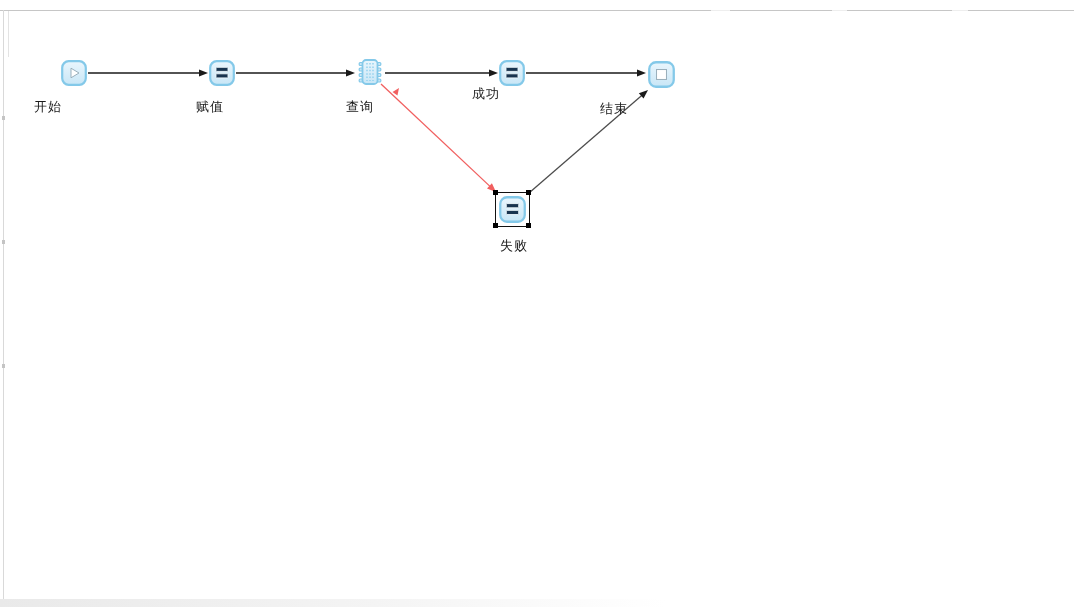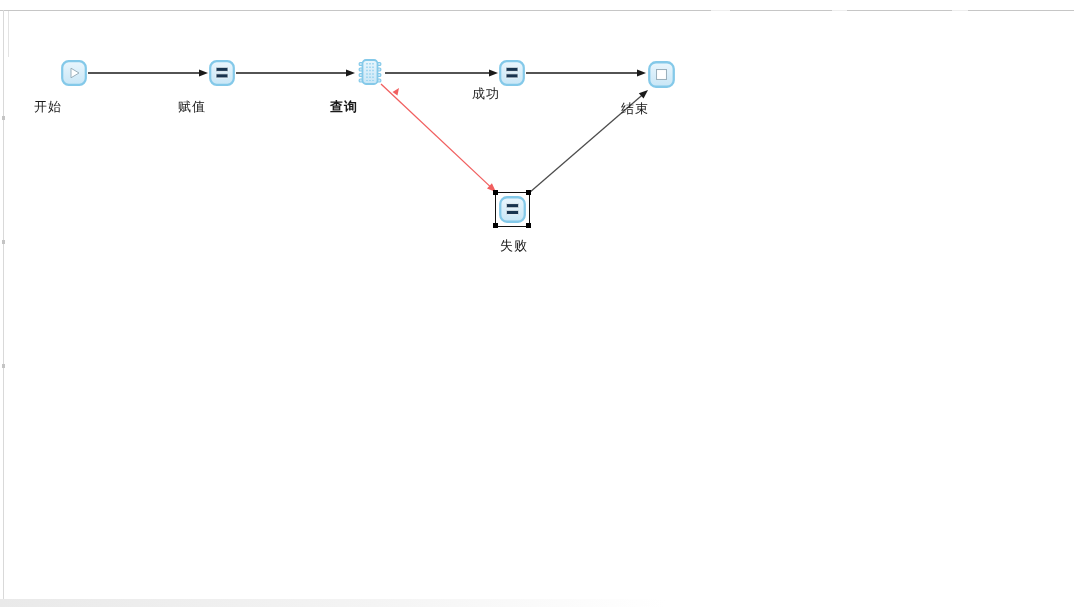--- a/index.html
+++ b/index.html
@@ -95,21 +95,21 @@
             <stop offset="1" stop-color="#c8e6f6"></stop>
           </linearGradient>
         </defs>
         <rect x="1.2" y="1.2" width="23.6" height="23.6" rx="6.5" fill="url(#nfill)" stroke="#84c9e9" stroke-width="2.2"></rect>
         <g fill="#18344f" stroke="#eef7fc" stroke-width="0.9">
           <rect x="7" y="7.3" width="12" height="4.1" rx="0.6"></rect>
           <rect x="7" y="13.8" width="12" height="4.1" rx="0.6"></rect>
         </g>
       </svg>
     </div>
-    <div class="node-label" style="left: 178px; top: 98px; width: 80px;">赋值</div>
+    <div class="node-label" style="left: 196px; top: 98px; width: 80px;">赋值</div>
     <div class="node" style="left: 356px; top: 58px; width: 28px; height: 28px;">
       <svg viewBox="0 0 28 28" width="100%" height="100%">
         <defs>
           <linearGradient id="nfill" x1="0" y1="0" x2="0" y2="1">
             <stop offset="0" stop-color="#eaf6fd"></stop>
             <stop offset="1" stop-color="#c8e6f6"></stop>
           </linearGradient>
         </defs>
         <rect x="3.2" y="4.5" width="4.5" height="3" rx="1" fill="#c8e6f6" stroke="#84c9e9" stroke-width="1.2"></rect>
         <rect x="20.3" y="4.5" width="4.5" height="3" rx="1" fill="#c8e6f6" stroke="#84c9e9" stroke-width="1.2"></rect>
@@ -118,21 +118,21 @@
         <rect x="3.2" y="15.5" width="4.5" height="3" rx="1" fill="#c8e6f6" stroke="#84c9e9" stroke-width="1.2"></rect>
         <rect x="20.3" y="15.5" width="4.5" height="3" rx="1" fill="#c8e6f6" stroke="#84c9e9" stroke-width="1.2"></rect>
         <rect x="3.2" y="21" width="4.5" height="3" rx="1" fill="#c8e6f6" stroke="#84c9e9" stroke-width="1.2"></rect>
         <rect x="20.3" y="21" width="4.5" height="3" rx="1" fill="#c8e6f6" stroke="#84c9e9" stroke-width="1.2"></rect>
         <rect x="6.5" y="2" width="15" height="24" rx="3.5" fill="url(#nfill)" stroke="#84c9e9" stroke-width="1.8"></rect>
         <line x1="11" y1="5" x2="11" y2="23" stroke="#8fd0ee" stroke-width="1.4" stroke-dasharray="1.5,1.9"></line>
         <line x1="14" y1="5" x2="14" y2="23" stroke="#8fd0ee" stroke-width="1.4" stroke-dasharray="1.5,1.9"></line>
         <line x1="17" y1="5" x2="17" y2="23" stroke="#8fd0ee" stroke-width="1.4" stroke-dasharray="1.5,1.9"></line>
       </svg>
     </div>
-    <div class="node-label" style="left: 330px; top: 98px; width: 80px; font-weight: bold;">查询</div>
+    <div class="node-label" style="left: 346px; top: 98px; width: 80px;">查询</div>
     <div class="node" style="left: 499px; top: 60px; width: 26px; height: 26px;">
       <svg viewBox="0 0 26 26" width="100%" height="100%">
         <defs>
           <linearGradient id="nfill" x1="0" y1="0" x2="0" y2="1">
             <stop offset="0" stop-color="#eaf6fd"></stop>
             <stop offset="1" stop-color="#c8e6f6"></stop>
           </linearGradient>
         </defs>
         <rect x="1.2" y="1.2" width="23.6" height="23.6" rx="6.5" fill="url(#nfill)" stroke="#84c9e9" stroke-width="2.2"></rect>
         <g fill="#18344f" stroke="#eef7fc" stroke-width="0.9">
@@ -147,21 +147,21 @@
         <defs>
           <linearGradient id="nfill" x1="0" y1="0" x2="0" y2="1">
             <stop offset="0" stop-color="#eaf6fd"></stop>
             <stop offset="1" stop-color="#c8e6f6"></stop>
           </linearGradient>
         </defs>
         <rect x="1.2" y="1.2" width="23.6" height="23.6" rx="6.5" fill="url(#nfill)" stroke="#84c9e9" stroke-width="2.2"></rect>
         <rect x="8.2" y="8.2" width="9.6" height="9.6" fill="#ffffff" stroke="#9bb0bc" stroke-width="1"></rect>
       </svg>
     </div>
-    <div class="node-label" style="left: 621px; top: 99.5px; width: 80px;">结束</div>
+    <div class="node-label" style="left: 600px; top: 99.5px; width: 80px;">结束</div>
     <div class="node" style="left: 498.5px; top: 195.5px; width: 27px; height: 27px;">
       <svg viewBox="0 0 26 26" width="100%" height="100%">
         <defs>
           <linearGradient id="nfill" x1="0" y1="0" x2="0" y2="1">
             <stop offset="0" stop-color="#eaf6fd"></stop>
             <stop offset="1" stop-color="#c8e6f6"></stop>
           </linearGradient>
         </defs>
         <rect x="1.2" y="1.2" width="23.6" height="23.6" rx="6.5" fill="url(#nfill)" stroke="#84c9e9" stroke-width="2.2"></rect>
         <g fill="#18344f" stroke="#eef7fc" stroke-width="0.9">

